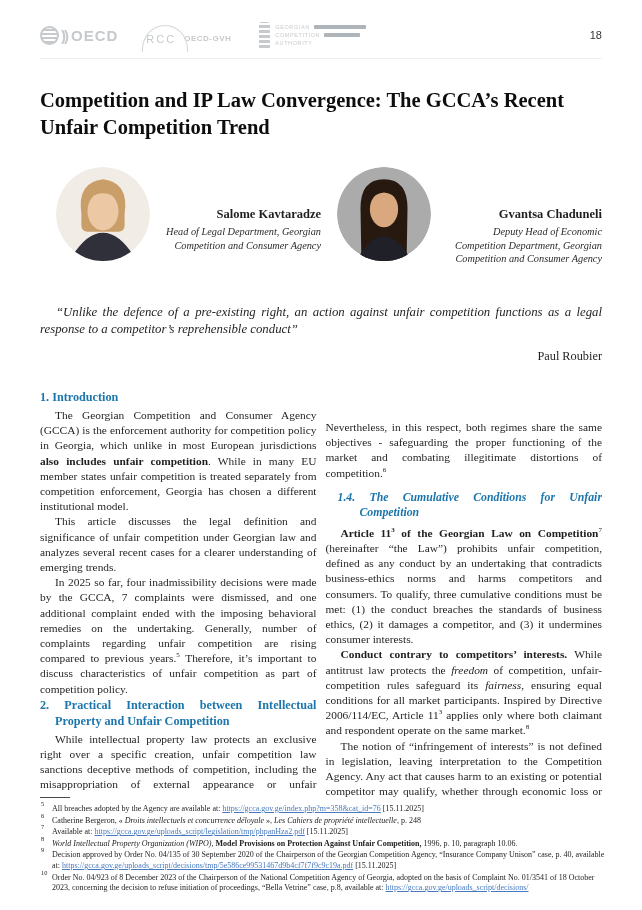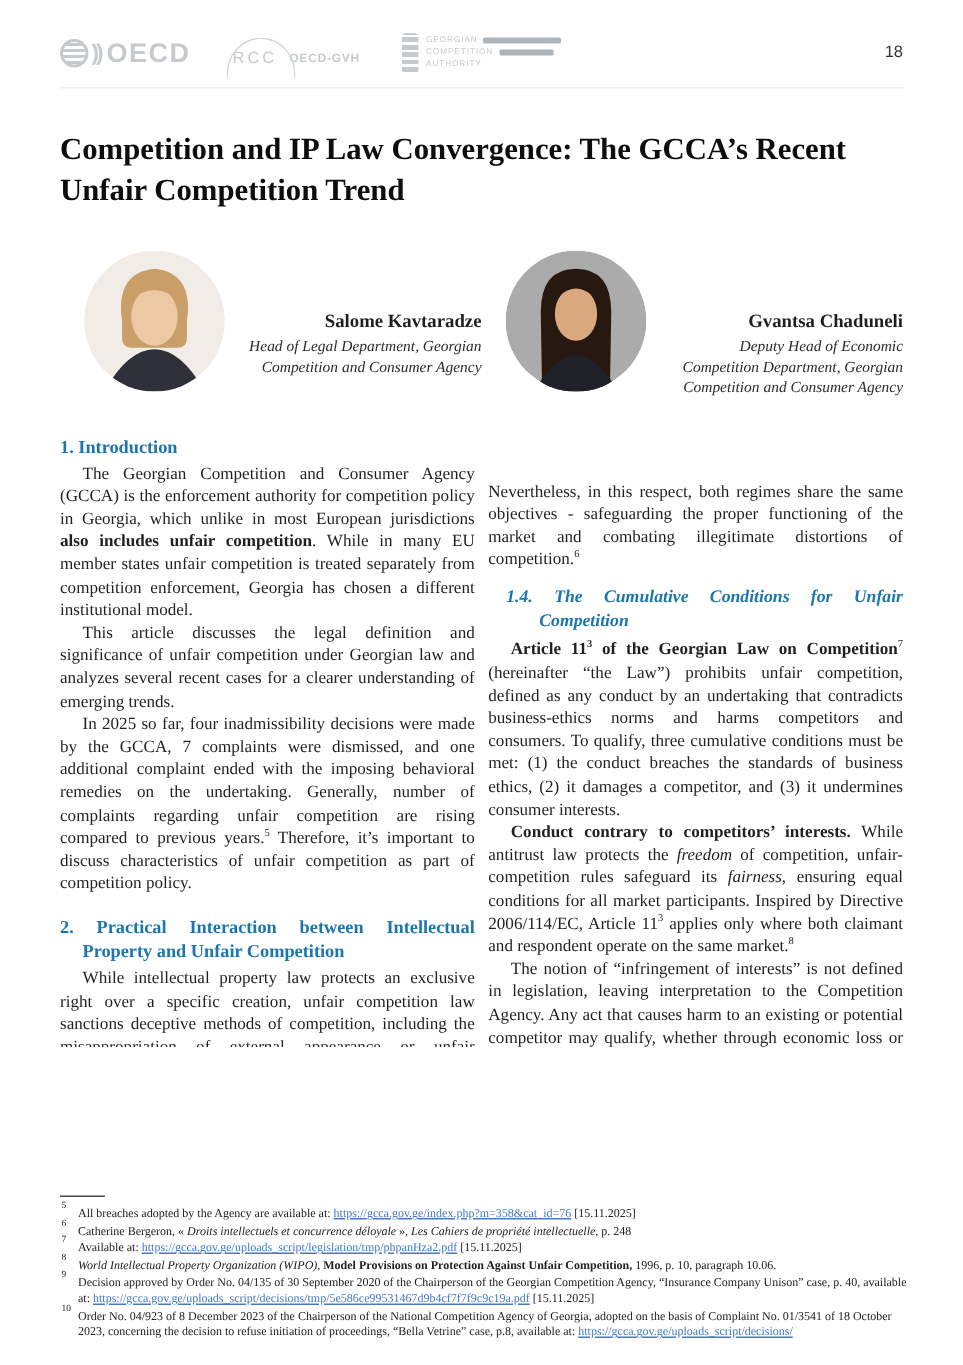--- a/index.html
+++ b/index.html
@@ -11,21 +11,21 @@
 
   
   .header{display:flex;justify-content:space-between;align-items:center;
     padding-top:22px;padding-bottom:10px;border-bottom:1px solid #efefef;}
   .logos{display:flex;align-items:center;gap:28px;color:#c6cacc;}
   .logo{display:flex;align-items:center;}
   .oecd-globe{width:15px;height:15px;border:2px solid #c6cacc;border-radius:50%;
     background:repeating-linear-gradient(0deg,#c6cacc 0 2px,#fff 2px 4px);margin-right:2px;}
   .oecd-waves{font-family:"Liberation Sans",sans-serif;font-weight:bold;font-size:15px;
     letter-spacing:-2px;margin-right:4px;}
-  .oecd-text{font-family:"Liberation Sans",sans-serif;font-weight:bold;font-size:18px;letter-spacing:1px;}
+  .oecd-text{font-family:"Liberation Sans",sans-serif;font-weight:bold;font-size:15px;letter-spacing:1px;}
   .rcc-mark{position:relative;font-family:Liberation Sans, sans-serif;font-size:11px;
     letter-spacing:2px;padding-top:8px;}
   .rcc-arc{position:absolute;top:0;left:-4px;width:44px;height:26px;
     border:1.2px solid #d4d7d9;border-bottom:none;border-radius:50% 50% 0 0/90% 90% 0 0;}
   .gvh-text{font-family:"Liberation Sans",sans-serif;font-weight:bold;font-size:8px;
     letter-spacing:.5px;margin-left:8px;margin-top:6px;}
   .gca-emblem{width:11px;height:26px;border-radius:3px 3px 1px 1px;margin-right:5px;
     background:repeating-linear-gradient(0deg,#c6cacc 0 3px,#ffffff 3px 5px);}
   .gca-lines{display:flex;flex-direction:column;gap:2px;}
   .gca-line{display:flex;align-items:center;font-family:"Liberation Sans",sans-serif;
@@ -52,21 +52,21 @@
   .quote-attr{text-align:right;font-style:normal;font-size:12.3px;margin-top:9px;}
 
   
   .columns{display:flex;gap:9px;margin-top:24px;max-height:408px;overflow:hidden;}
   .col{flex:1;text-align:justify;font-size:11.4px;line-height:15.2px;}
   .col p{margin:0;text-indent:15px;}
   .col p.noindent{text-indent:0;margin-top:31px;}
   .h-blue{color:#1c76ad;font-weight:bold;font-size:12.2px;line-height:16px;
     margin:0 0 3px 0;text-indent:0;}
   .h-blue.hang{padding-left:15px;text-indent:-15px;}
-  .h-blue.mt{margin-top:13px;}
+  .h-blue.mt{margin-top:0;}
   .h-sub{color:#1c76ad;font-weight:bold;font-style:italic;font-size:11.8px;line-height:15.5px;
     margin:9px 0 5px 12px;padding-left:22px;text-indent:-22px;}
   .b{font-weight:bold;} .i{font-style:italic;}
   sup{font-size:62%;line-height:0;vertical-align:super;}
   .link{color:#4679c0;text-decoration:underline;}
 
   
   .footnotes{position:absolute;left:40px;right:34px;top:797px;}
   .fn-divider{width:30px;border-top:1px solid #4a4a4a;margin-bottom:6px;}
   .fn-item{position:relative;padding-left:12px;font-size:8px;line-height:10.6px;
@@ -137,20 +137,24 @@
           <path d="M18 104 Q34 74 50 74 Q66 74 82 104 Z" fill="#202028"></path>
         </svg>
       </div>
       <div class="author-info">
         <div class="author-name">Gvantsa Chaduneli</div>
         <div class="author-role">Deputy Head of Economic Competition Department, Georgian Competition and Consumer Agency</div>
       </div>
     </div>
   </div>
 
+  <div class="quote">
+    <span class="qtext">“Unlike the defence of a pre-existing right, an action against unfair competition functions as a legal response to a competitor’s reprehensible conduct”</span>
+    <div class="quote-attr">Paul Roubier</div>
+  </div>
 
   <div class="columns">
     <div class="col">
       <div class="h-blue">1. Introduction</div>
       <p><span>The Georgian Competition and Consumer Agency (GCCA) is the enforcement authority for competition policy in Georgia, which unlike in most European jurisdictions </span><span class="b">also includes unfair competition</span><span>. While in many EU member states unfair competition is treated separately from competition enforcement, Georgia has chosen a different institutional model.</span></p>
       <p><span>This article discusses the legal definition and significance of unfair competition under Georgian law and analyzes several recent cases for a clearer understanding of emerging trends.</span></p>
       <p><span>In 2025 so far, four inadmissibility decisions were made by the GCCA, 7 complaints were dismissed, and one additional complaint ended with the imposing behavioral remedies on the undertaking. Generally, number of complaints regarding unfair competition are rising compared to previous years.</span><sup>5</sup><span> Therefore, it’s important to discuss characteristics of unfair competition as part of competition policy.</span></p>
       <div class="h-blue hang mt">2. Practical Interaction between Intellectual Property and Unfair Competition</div>
       <p><span>While intellectual property law protects an exclusive right over a specific creation, unfair competition law sanctions deceptive methods of competition, including the misappropriation of external appearance or unfair advertising.</span></p>
     </div>

